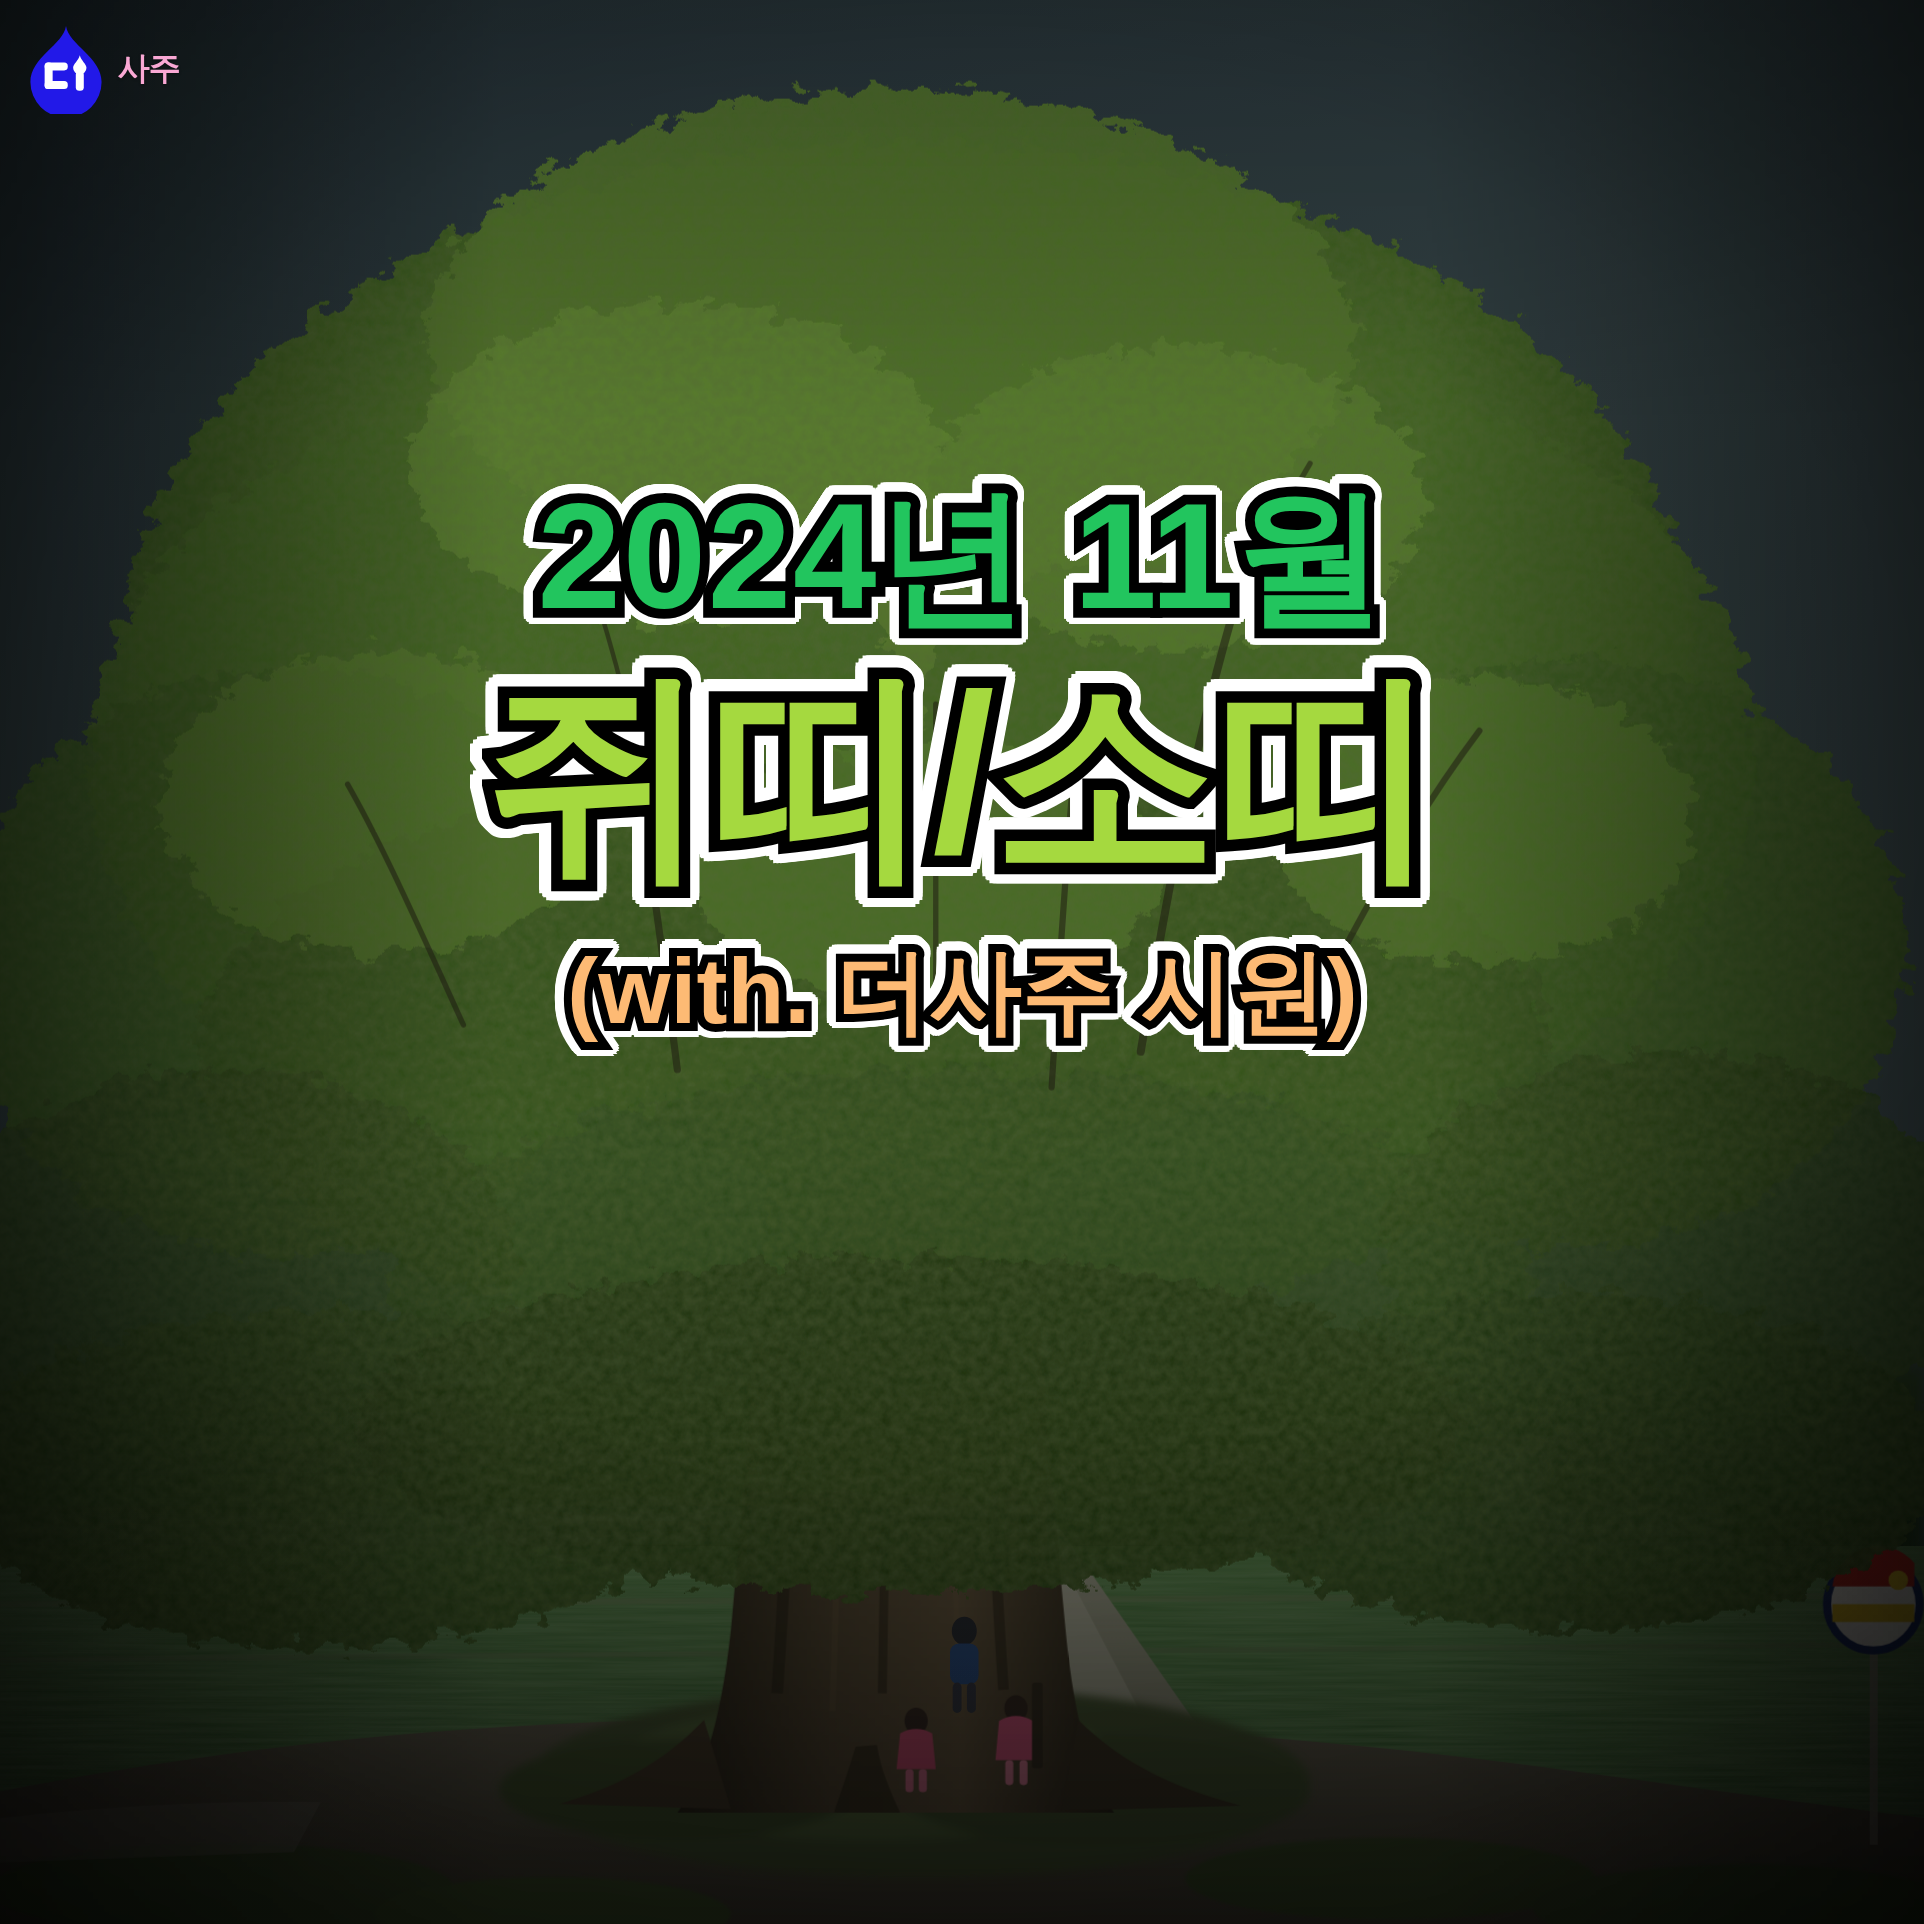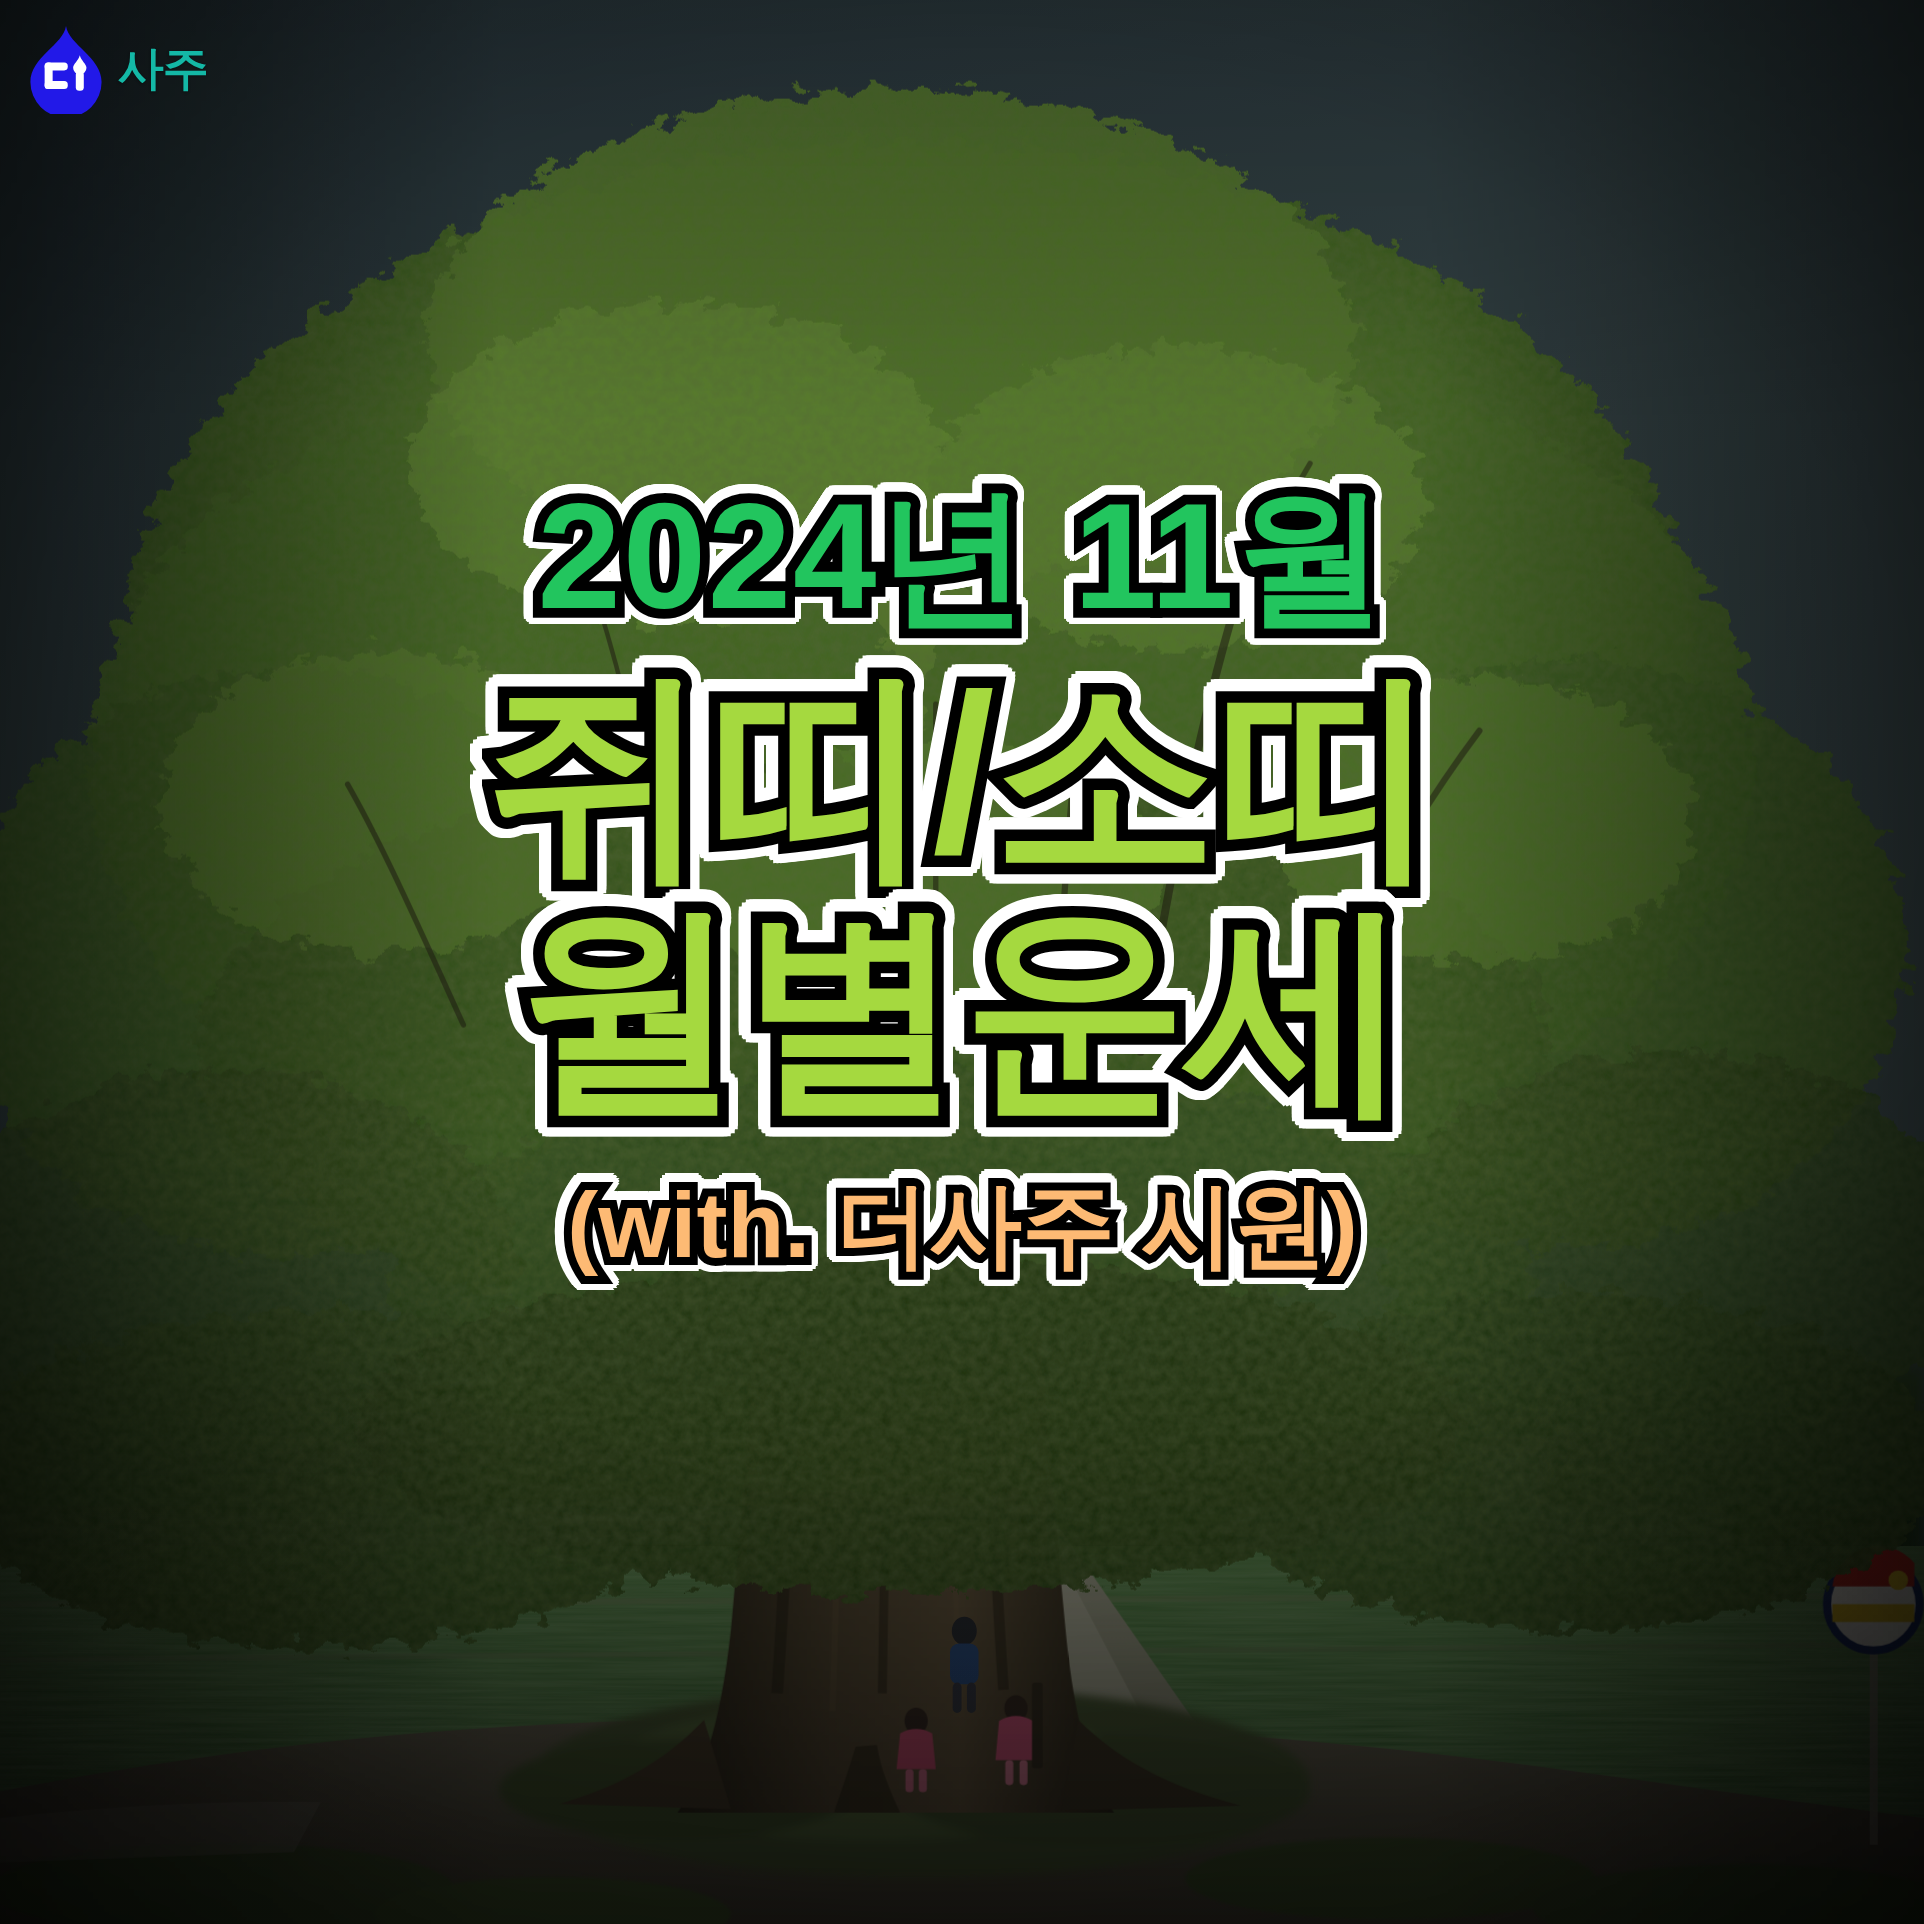--- a/index.html
+++ b/index.html
@@ -33,21 +33,21 @@
 
   
   #logo{
     position:absolute;left:25px;top:25px;
     display:flex;align-items:center;gap:10.7px;
     z-index:40;
   }
   #logo .drop{position:relative;width:82px;height:89px;}
   #logo .drop svg{display:block;width:100%;height:100%;}
   #logo .brand{
-    color:#14b8a6;font-size:46px;font-weight:700;letter-spacing:-0.9px;
+    color:#f9a8d4;font-size:32px;font-weight:700;letter-spacing:-0.9px;
     line-height:1;white-space:nowrap;
     text-shadow:0 0.9px 2.7px rgba(0,0,0,.35);
     padding-bottom:3.6px;
   }
 
   
   #headline{
     position:absolute;left:0;right:0;top:481px;
     z-index:30;
     text-align:center;
@@ -355,18 +355,17 @@
         <rect x="57" y="52" width="9" height="22" rx="4" fill="#ffffff"></rect>
         <path d="M61.5 34 C60 40 54 44 54 48 a7.5 7.5 0 0 0 15 0 C69 44 63 40 61.5 34 Z" fill="#ffffff"></path>
       </svg>
     </span>
     <span class="brand">사주</span>
   </div>
 
   <div id="headline">
     <p class="line l-year">2024년 11월</p>
     <p class="line l-green">쥐띠/소띠</p>
-    <p class="line l-green second">월별운세</p>
     <p class="line l-sub">(with. 더사주 시원)</p>
   </div>
 
 </div>
 
 
 </body></html>

